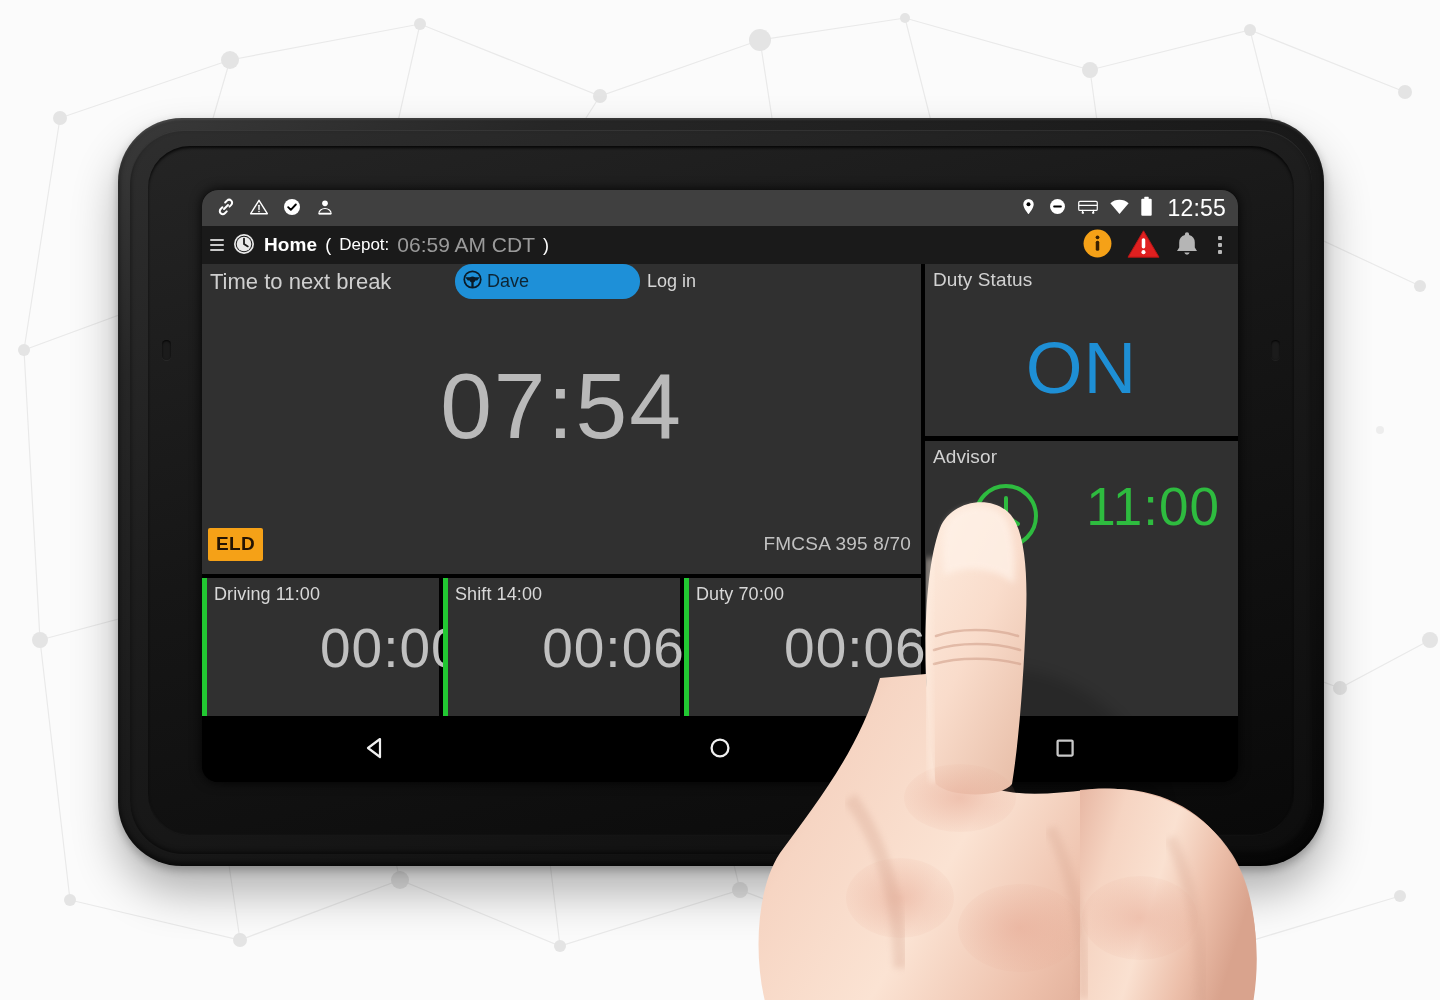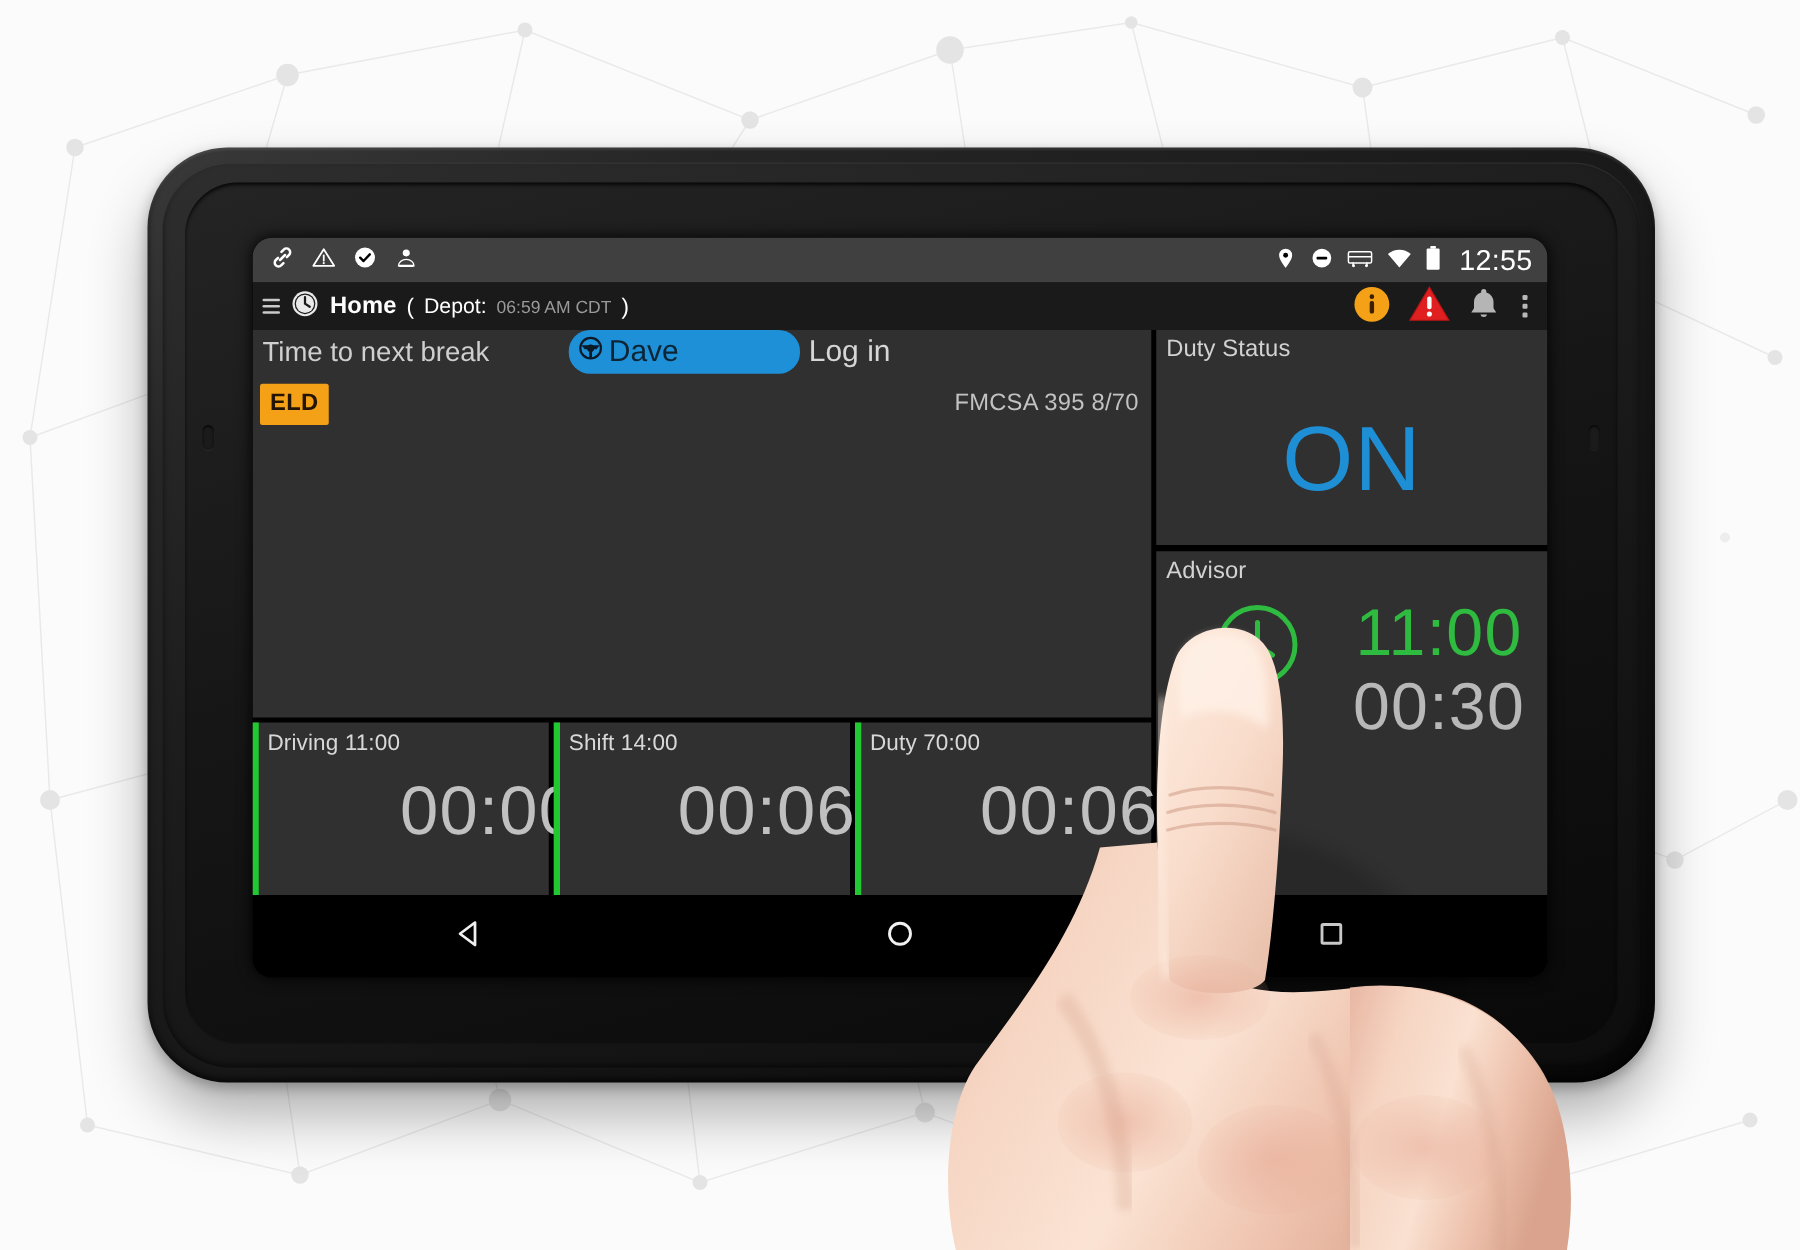--- a/index.html
+++ b/index.html
@@ -83,40 +83,40 @@
     height:38px; flex:0 0 38px;
     background:#1a1a1a;
     display:flex; align-items:center;
     padding:0 10px 0 8px;
     gap:8px;
   }
   .tb-hamburger { display:flex; flex-direction:column; gap:3px; width:14px; cursor:pointer; }
   .tb-hamburger i { display:block; height:2px; background:#c9c9c9; border-radius:1px; }
   .tb-title { font-size:19px; font-weight:bold; color:#ffffff; white-space:nowrap; letter-spacing:.1px; }
   .tb-sub   { font-size:17px; font-weight:normal; color:#ffffff; }
-  .tb-time  { font-size:14px; font-weight:normal; color:#9a9a9a; }
+  .tb-time  { font-size:21px; font-weight:normal; color:#9a9a9a; }
   .tb-paren { font-size:18px; color:#ffffff; }
   .tb-spacer { flex:1 1 auto; }
   .tb-icons { display:flex; align-items:center; gap:14px; padding-right:2px; }
   .overflow-dots { display:flex; flex-direction:column; gap:3px; padding:0 4px; cursor:pointer; }
   .overflow-dots i { width:4px; height:4px; background:#b8b8b8; border-radius:1px; display:block; }
 
   
   .screen-body { flex:1 1 auto; display:flex; background:#000; gap:4px; padding:0 0 0 0; min-height:0; }
   .col-left  { flex:1 1 auto; display:flex; flex-direction:column; gap:4px; min-width:0; }
   .col-right { flex:0 0 313px; display:flex; flex-direction:column; gap:5px; min-width:0; }
 
   .panel { background:#303030; position:relative; overflow:hidden; }
 
   
   .break-panel { flex:1 1 auto; display:flex; flex-direction:column; position:relative; min-height:0; }
   .break-header { height:35px; flex:0 0 35px; display:flex; align-items:stretch; position:relative; }
   .break-label { font-size:22px; color:#cfcfcf; padding:5px 0 0 8px; white-space:nowrap; }
   .tabs { position:absolute; left:253px; top:0; display:flex; height:35px; }
-  .tab { display:flex; align-items:center; gap:4px; padding:0 10px 0 7px; font-size:24px;border-radius:17px; }
+  .tab { display:flex; align-items:center; gap:4px; padding:0 10px 0 7px; font-size:18px;border-radius:17px; }
   .tab-active { background:#1e90d8; color:#0d2535; min-width:185px; }
   .tab-inactive { color:#d6d6d6; }
   .break-time {
     flex:1 1 auto; display:flex; align-items:center; justify-content:center;
     font-size:93px; color:#b9b9b9; font-weight:300; letter-spacing:2px;
     line-height:1; margin-top:-6px;
   }
   .break-footer { height:54px; flex:0 0 54px; display:flex; align-items:center; justify-content:space-between; padding:0 10px 6px 6px; }
   .eld-badge {
     background:#f5a117; color:#241403; font-weight:bold; font-size:19px;
@@ -374,20 +374,21 @@
                       <rect x="10.7" y="14.4" width="2.6" height="7" fill="#0a1b27"></rect>
                     </svg>
                   </span>
                   <span>Dave</span>
                 </div>
                 <div class="tab tab-inactive">
                   <span>Log in</span>
                 </div>
               </div>
             </div>
+            <div class="break-time">07:54</div>
             <div class="break-footer">
               <span class="eld-badge">ELD</span>
               <span class="fmcsa">FMCSA 395 8/70</span>
             </div>
           </div>
 
           <div class="cards-row">
             <div class="card">
               <div class="card-accent"></div>
               <div class="card-label">Driving 11:00</div>
@@ -416,21 +417,20 @@
             <div class="panel-label">Advisor</div>
             <div class="advisor-body">
               <span class="advisor-icon">
                 <svg width="70" height="70" viewBox="0 0 70 70" fill="none">
                   <circle cx="35" cy="35" r="30" stroke="#2ebb3f" stroke-width="4"></circle>
                   <path d="M35 17 V35 L47 43" stroke="#2ebb3f" stroke-width="4" stroke-linecap="round"></path>
                 </svg>
               </span>
               <div class="advisor-times">
                 <div class="adv-time-1">11:00</div>
-                <div class="adv-time-2">00:30</div>
               </div>
             </div>
           </div>
         </div>
       </div>
 
       <div class="navbar">
         <div class="nav-btn">
           <span>
             <svg width="28" height="28" viewBox="0 0 28 28">

